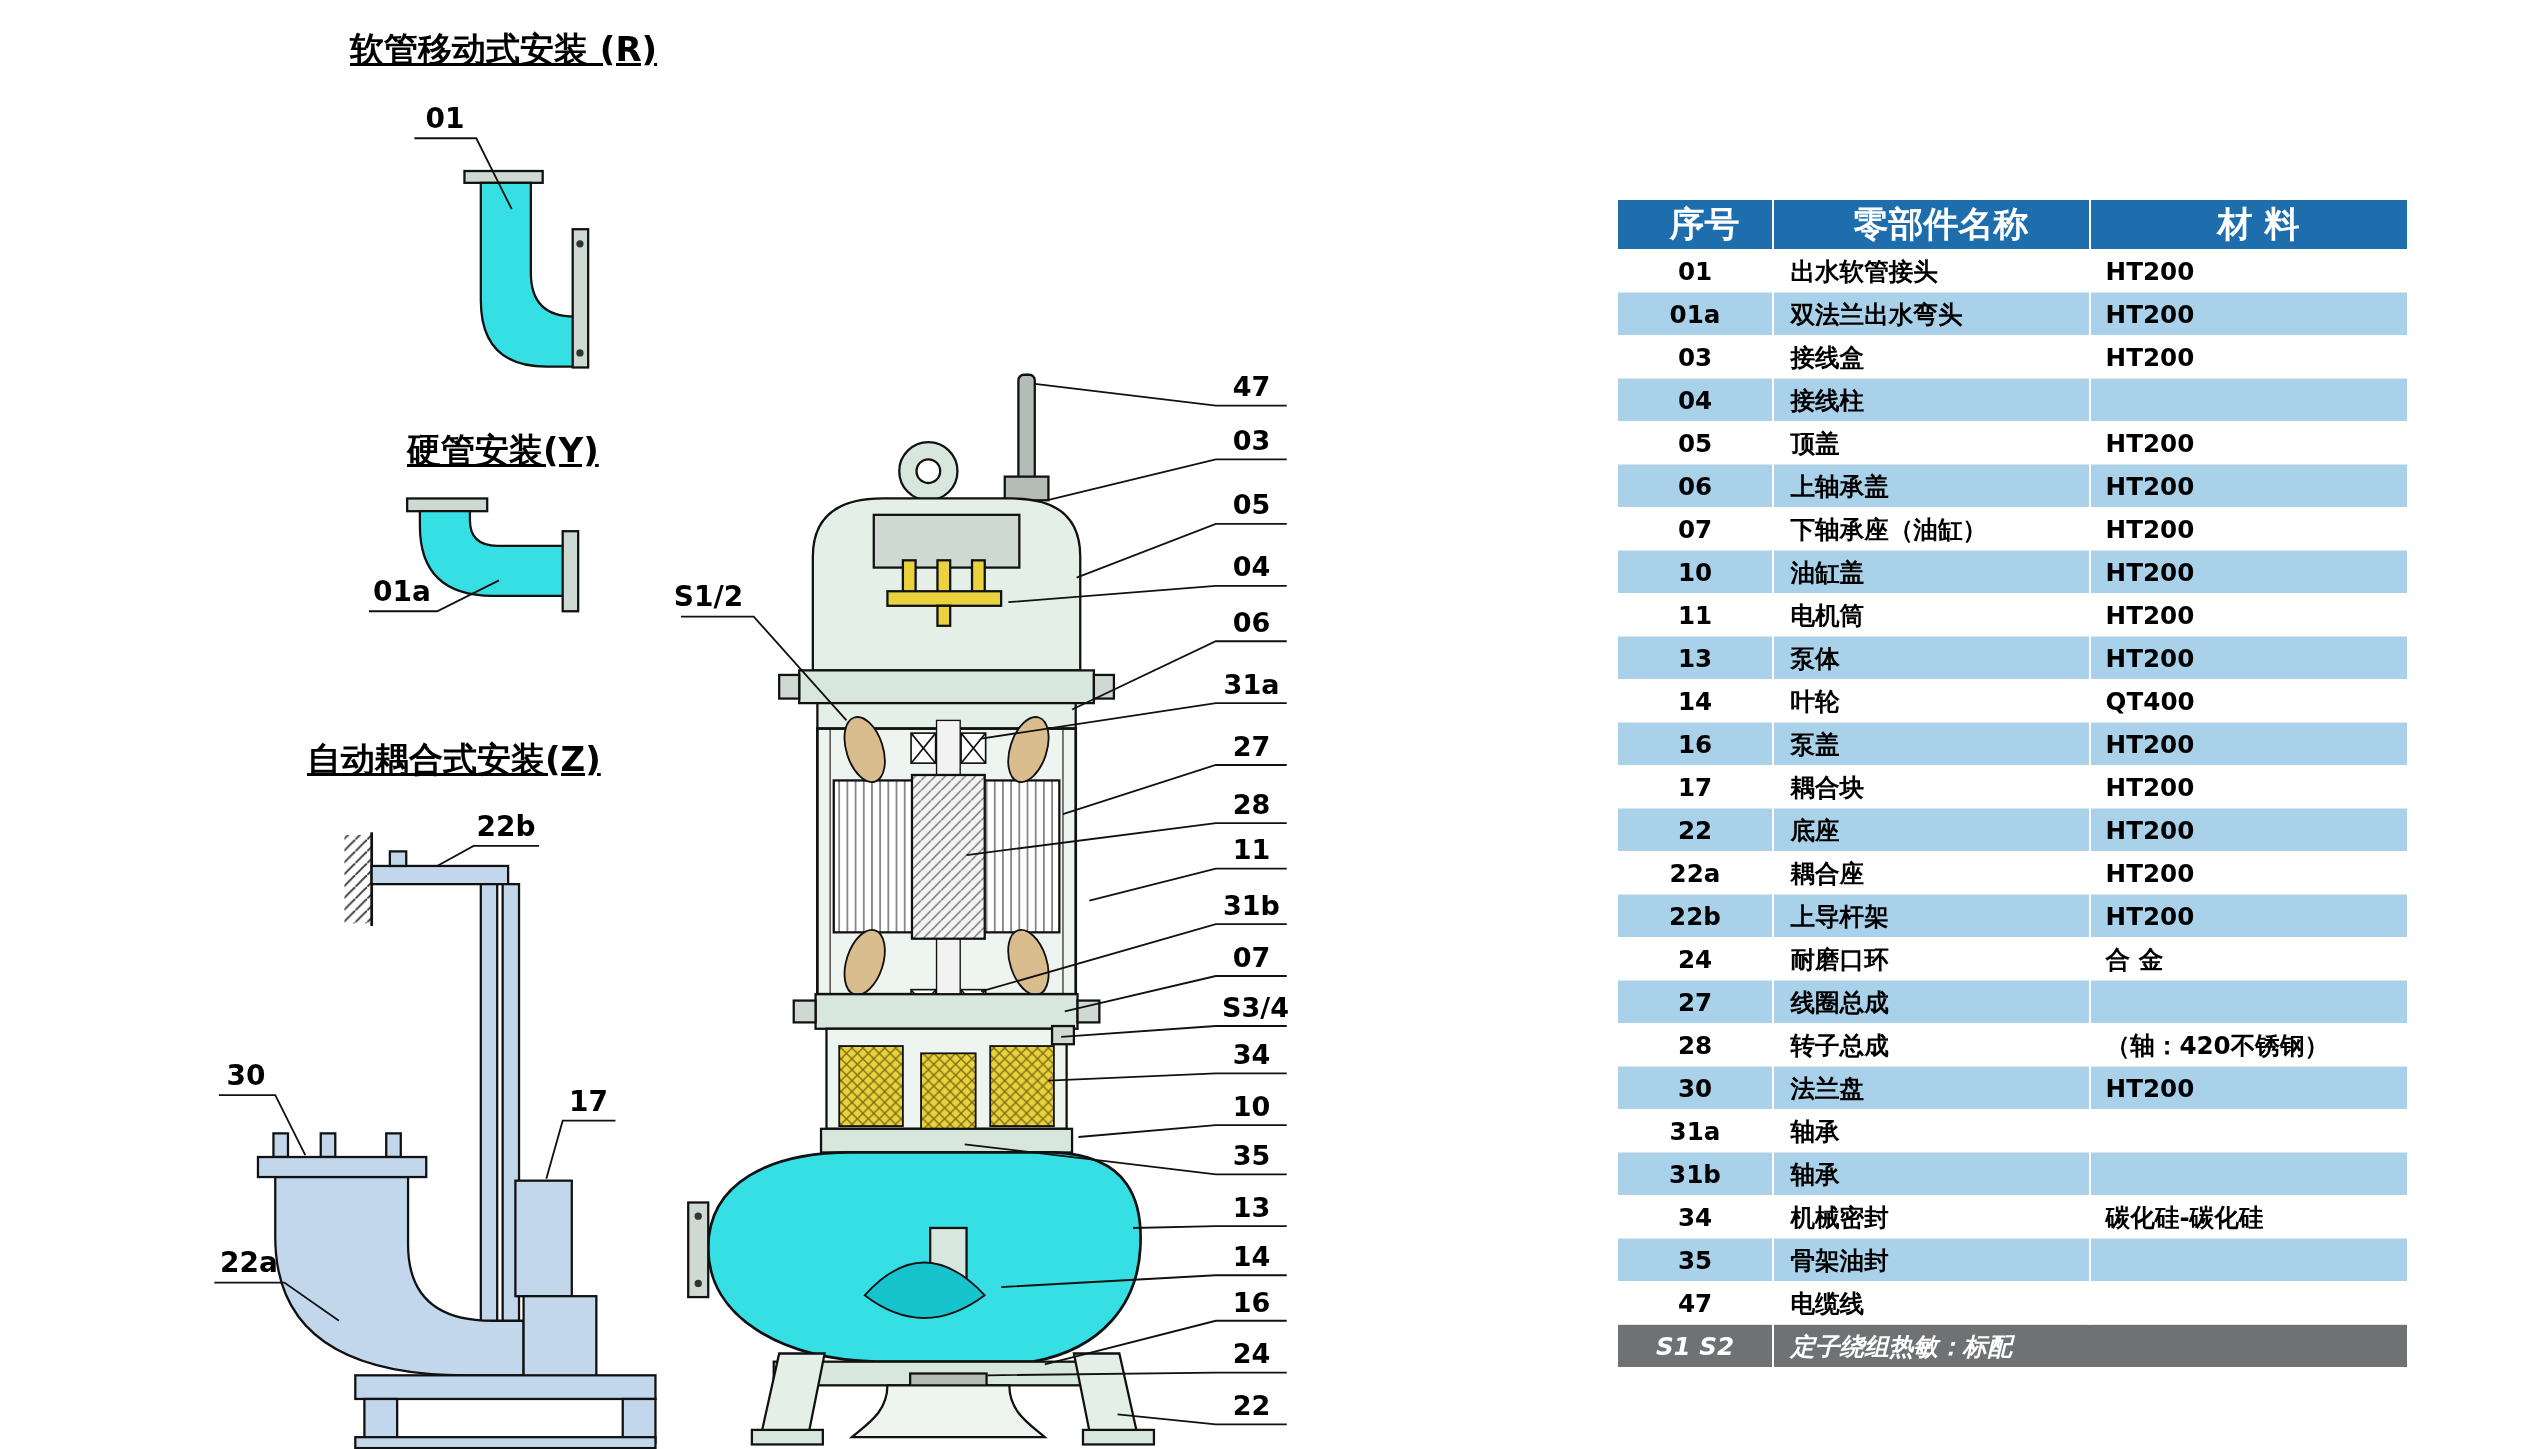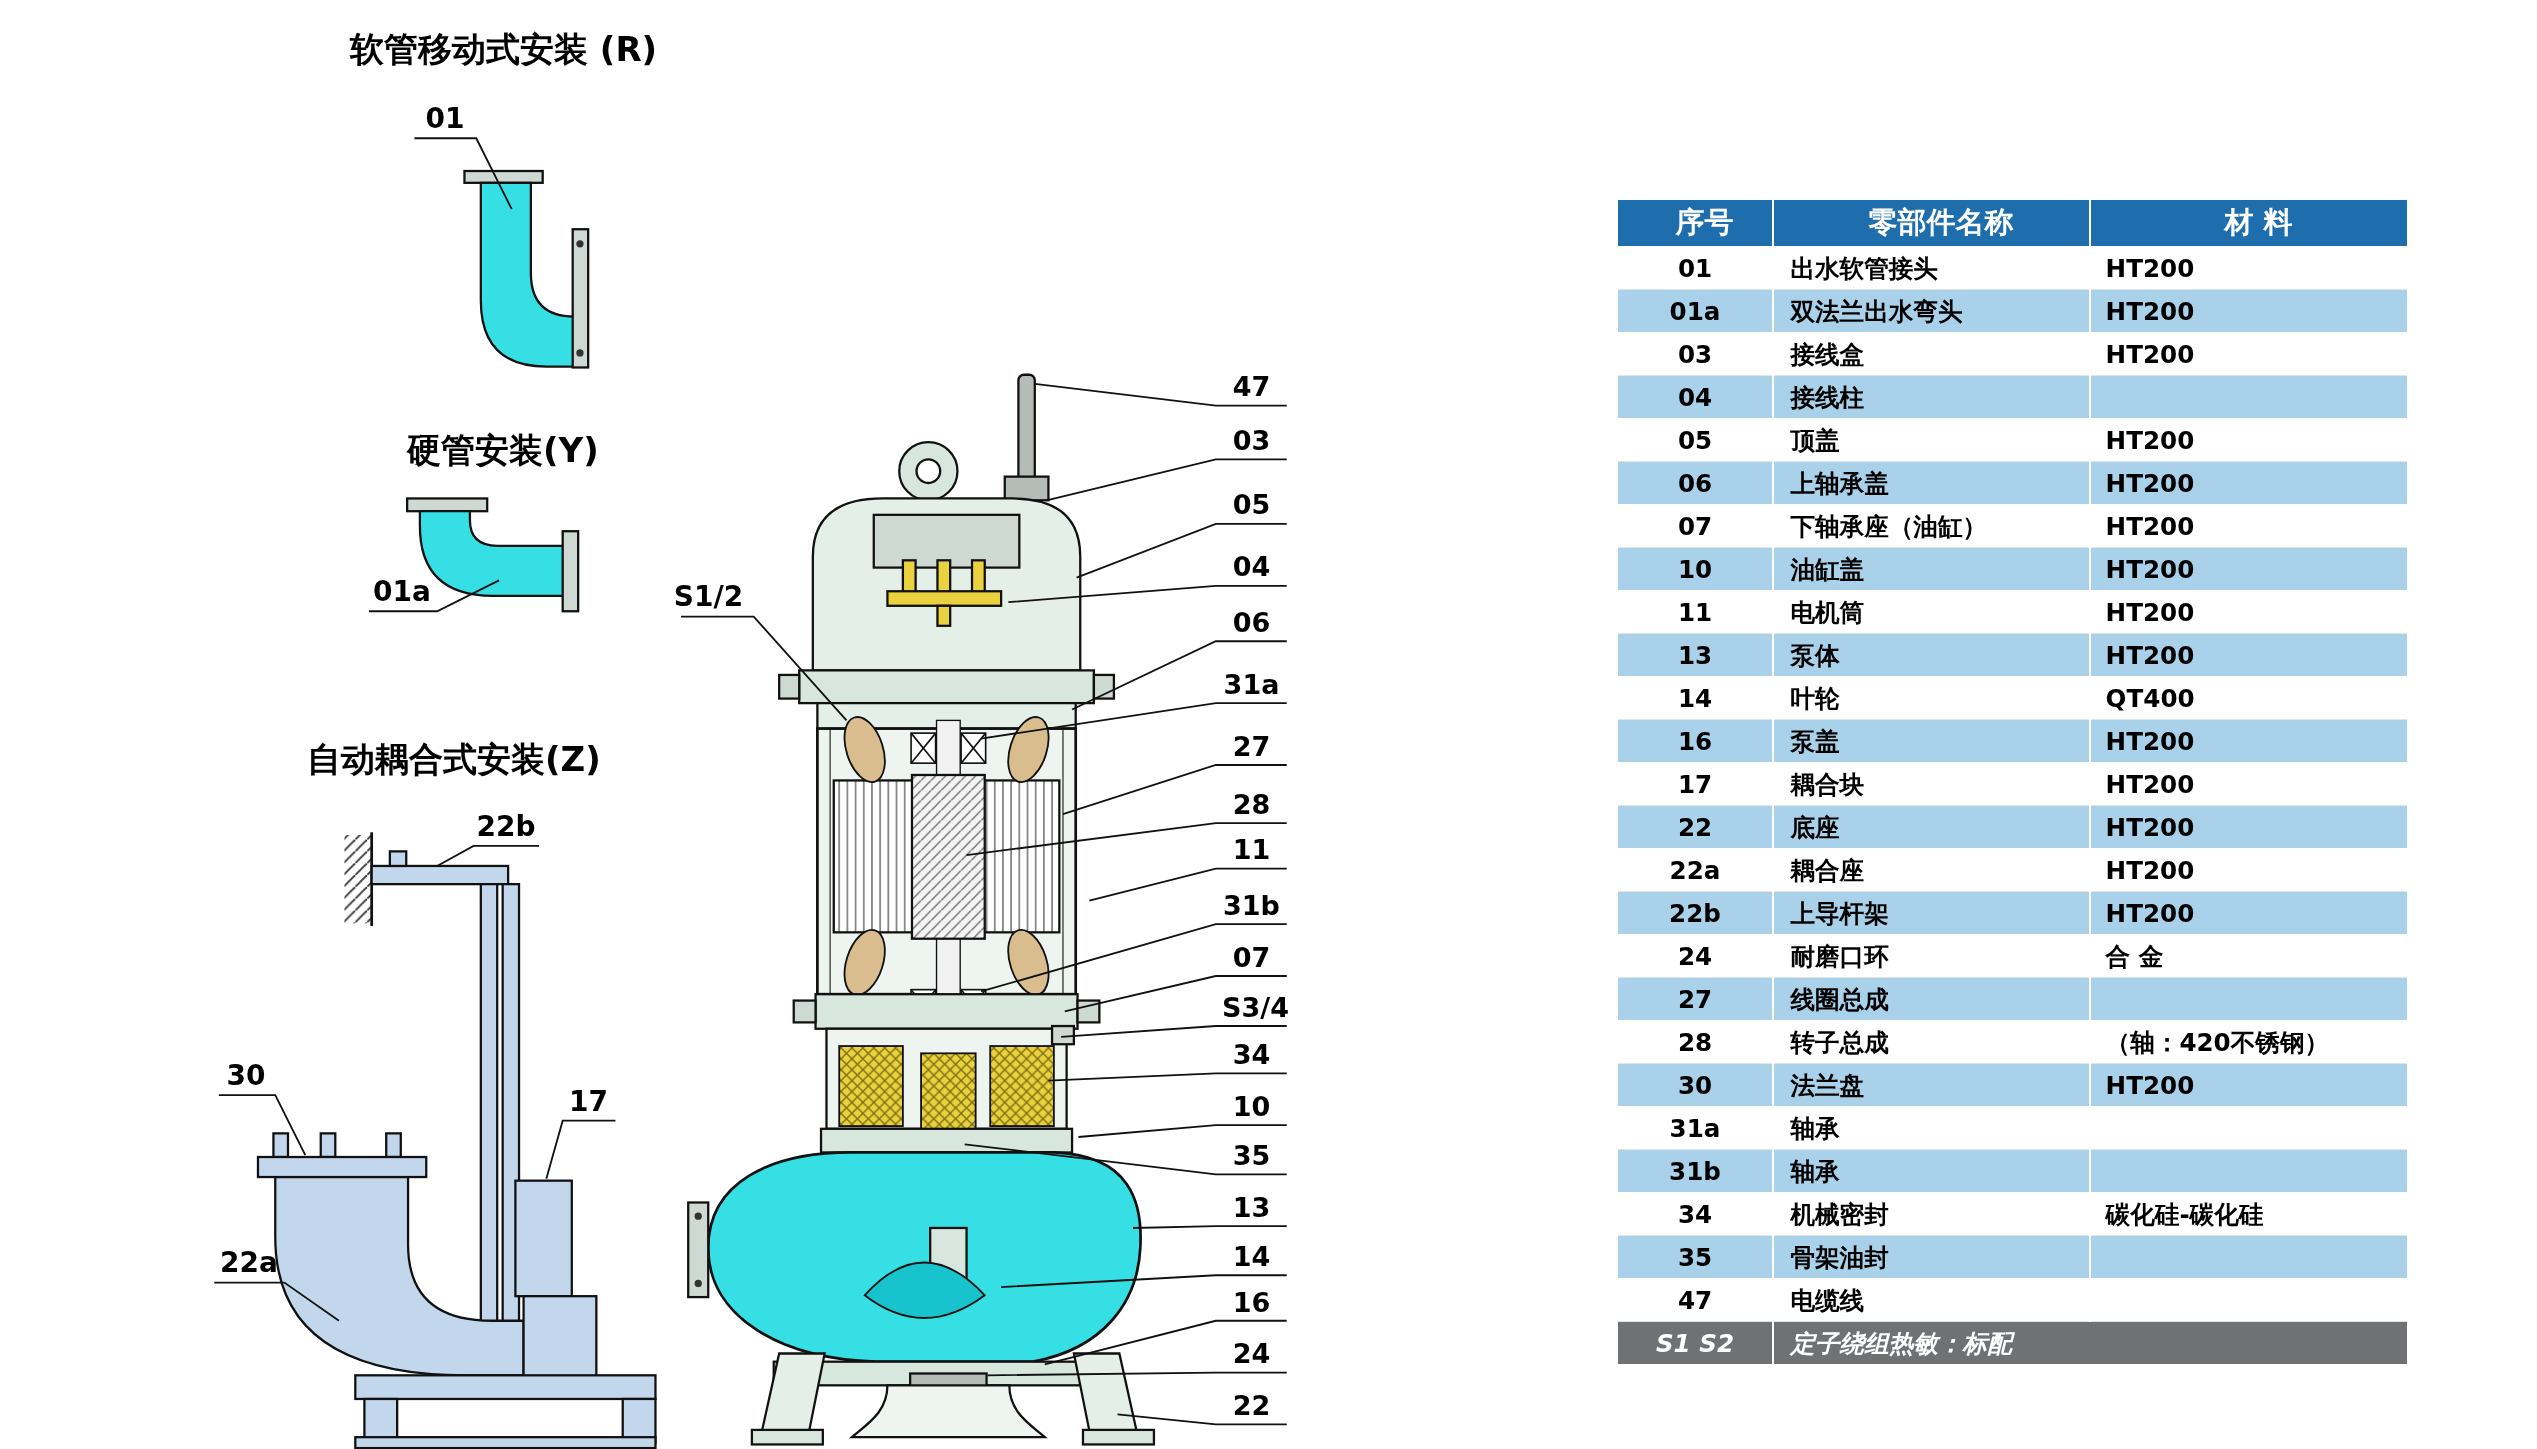--- a/index.html
+++ b/index.html
@@ -1,39 +1,39 @@
 <!DOCTYPE html>
 <html style="--thead: #1e6dad; --altrow: #a9d2ea; --footbg: #6f7173; --titleblue: #1b3799; --body: #e4efe8; --body2: #d7e7de; --inner: #eef5f1; --cyan: #35dfe4; --cyand: #17c3cc; --tan: #d9bd8f; --cblue: #c3d7ec;font-size:14.6px"><head>
 <meta charset="utf-8">
 <style>
   html,body{margin:0;padding:0;background:#ffffff;}
   body{font-family:"DejaVu Sans","Liberation Sans",sans-serif;}
   #canvas{position:relative;width:2538px;height:1449px;background:#fff;overflow:hidden;}
   svg{position:absolute;left:0;top:0;}
-  .ptitle{position:absolute;font-size:34px;font-weight:bold;color:#000;white-space:nowrap;}
+  .ptitle{position:absolute;font-size:34px;font-weight:bold;color:#000;white-space:nowrap;text-decoration:underline;}
   .plabel{position:absolute;font-size:28px;font-weight:bold;color:#000;text-align:center;white-space:nowrap;}
   .callout{position:absolute;width:71px;font-size:27px;font-weight:bold;color:#000;text-align:center;}
   
   .f-body{fill:var(--body);}
   .f-body2{fill:var(--body2);}
   .f-inner{fill:var(--inner);}
   .f-cyan{fill:var(--cyan);}
   .f-cyand{fill:var(--cyand);}
   .f-tan{fill:var(--tan);}
   .f-blue{fill:var(--cblue);}
   .f-gray{fill:#b4bcb8;}
   .f-metal{fill:#cdd9d2;}
   .ln{stroke:#111;fill:none;stroke-width:2;}
   
   #table-title{position:absolute;left:1618px;top:116px;width:789px;text-align:center;
     font-size:42px;font-weight:bold;color:var(--titleblue);}
   #parts-table{position:absolute;left:1618px;top:200px;width:789px;border-collapse:collapse;
     table-layout:fixed;font-size:24.6px;font-weight:bold;color:#000;}
   #parts-table col.c1{width:155px;} #parts-table col.c2{width:317px;} #parts-table col.c3{width:318px;}
-  #parts-table th{background:var(--thead);color:#fff;height:44px;font-size:29px;
+  #parts-table th{background:var(--thead);color:#fff;height:44px;font-size:35px;
     border-right:2.7px solid #fff;border-bottom:1.8px solid #fff;padding-left:20px;}
   #parts-table td{height:42px;padding:0;border-right:2.7px solid #fff;border-bottom:1.8px solid #dfe6ea;
     overflow:hidden;white-space:nowrap;}
   #parts-table tr.alt td{background:var(--altrow);border-bottom:1.8px solid #fff;}
   #parts-table td.c-no{text-align:center;}
   #parts-table td.c-name{padding-left:16.4px;}
   #parts-table td.c-mat{padding-left:14.6px;}
   #parts-table tr.footer td{background:var(--footbg);color:#fff;border-bottom:2.7px solid #fff;font-style:italic;}
   #parts-table tr.footer td.c-no{text-align:center;}
   #parts-table tr.footer td.c-text{padding-left:16.4px;text-align:left;}

